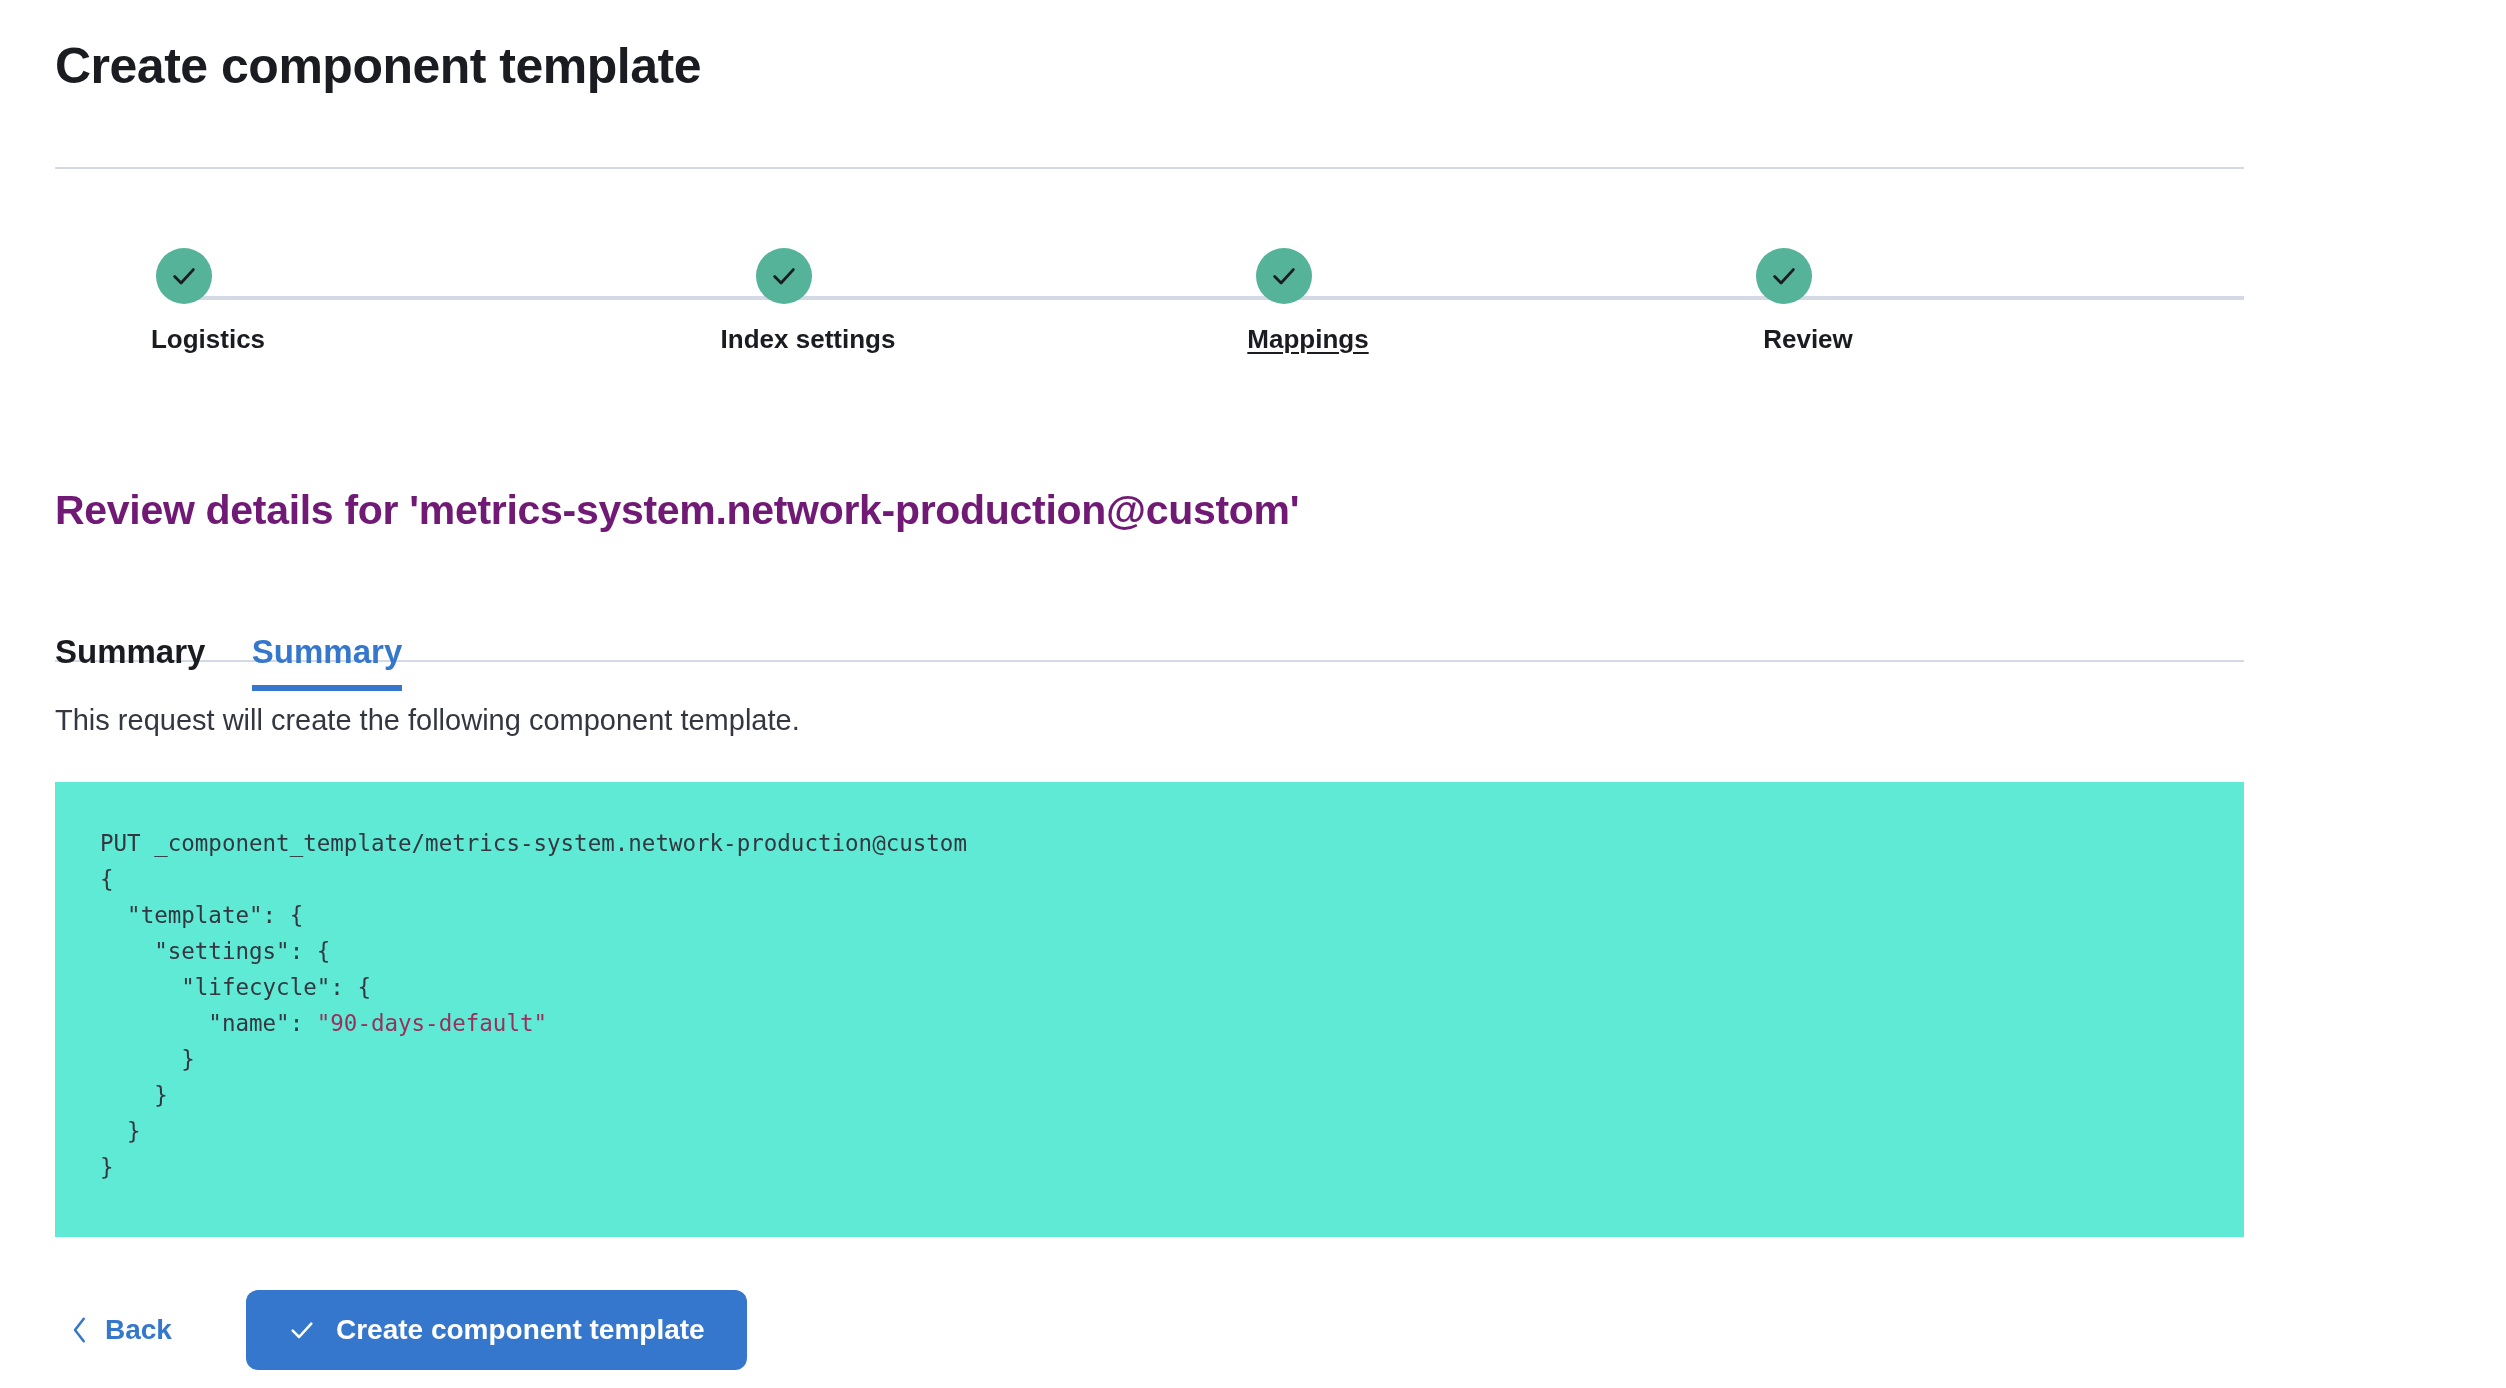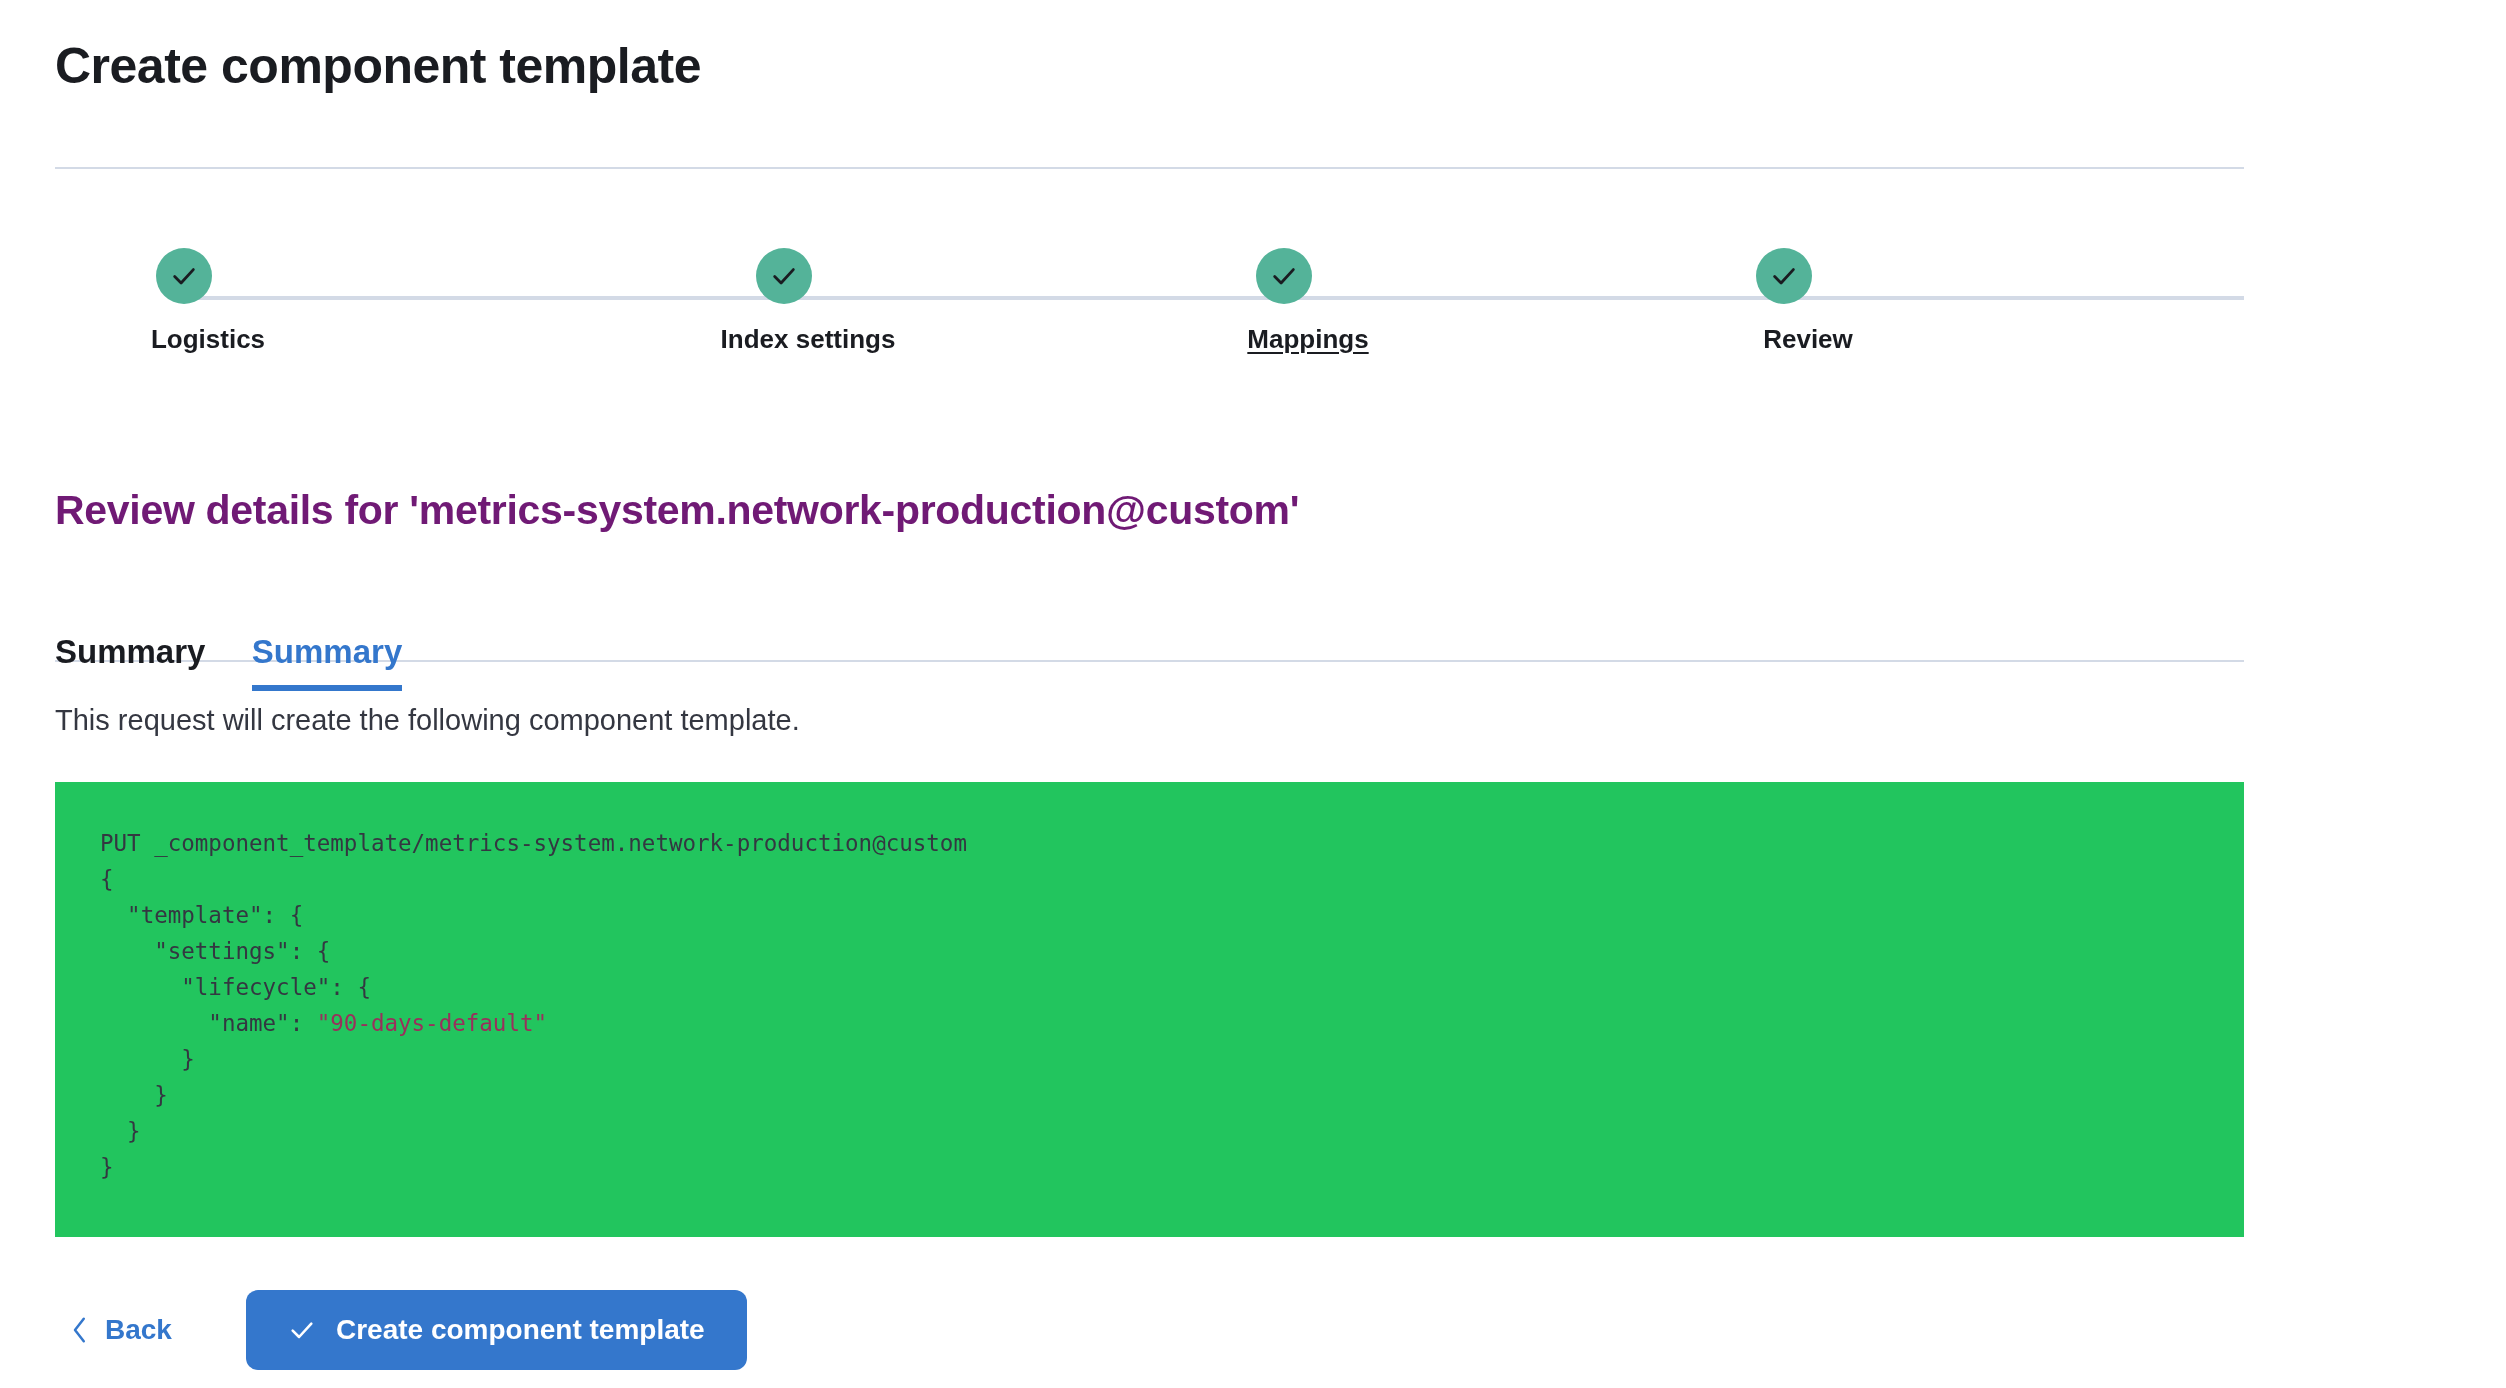--- a/index.html
+++ b/index.html
@@ -168,21 +168,21 @@
     color: #343741;
   }
 
   
   .code-panel {
     position: absolute;
     left: 55px;
     top: 782px;
     width: 2400px;
     height: 455px;
-    background: #22c55e;
+    background: #5eead4;
     border-radius: 0;
   }
 
   .code-body {
     position: absolute;
     left: 45px;
     top: 43px;
     font-family: "DejaVu Sans Mono", "Liberation Mono", monospace;
     font-size: 22.5px;
     line-height: 36px;

